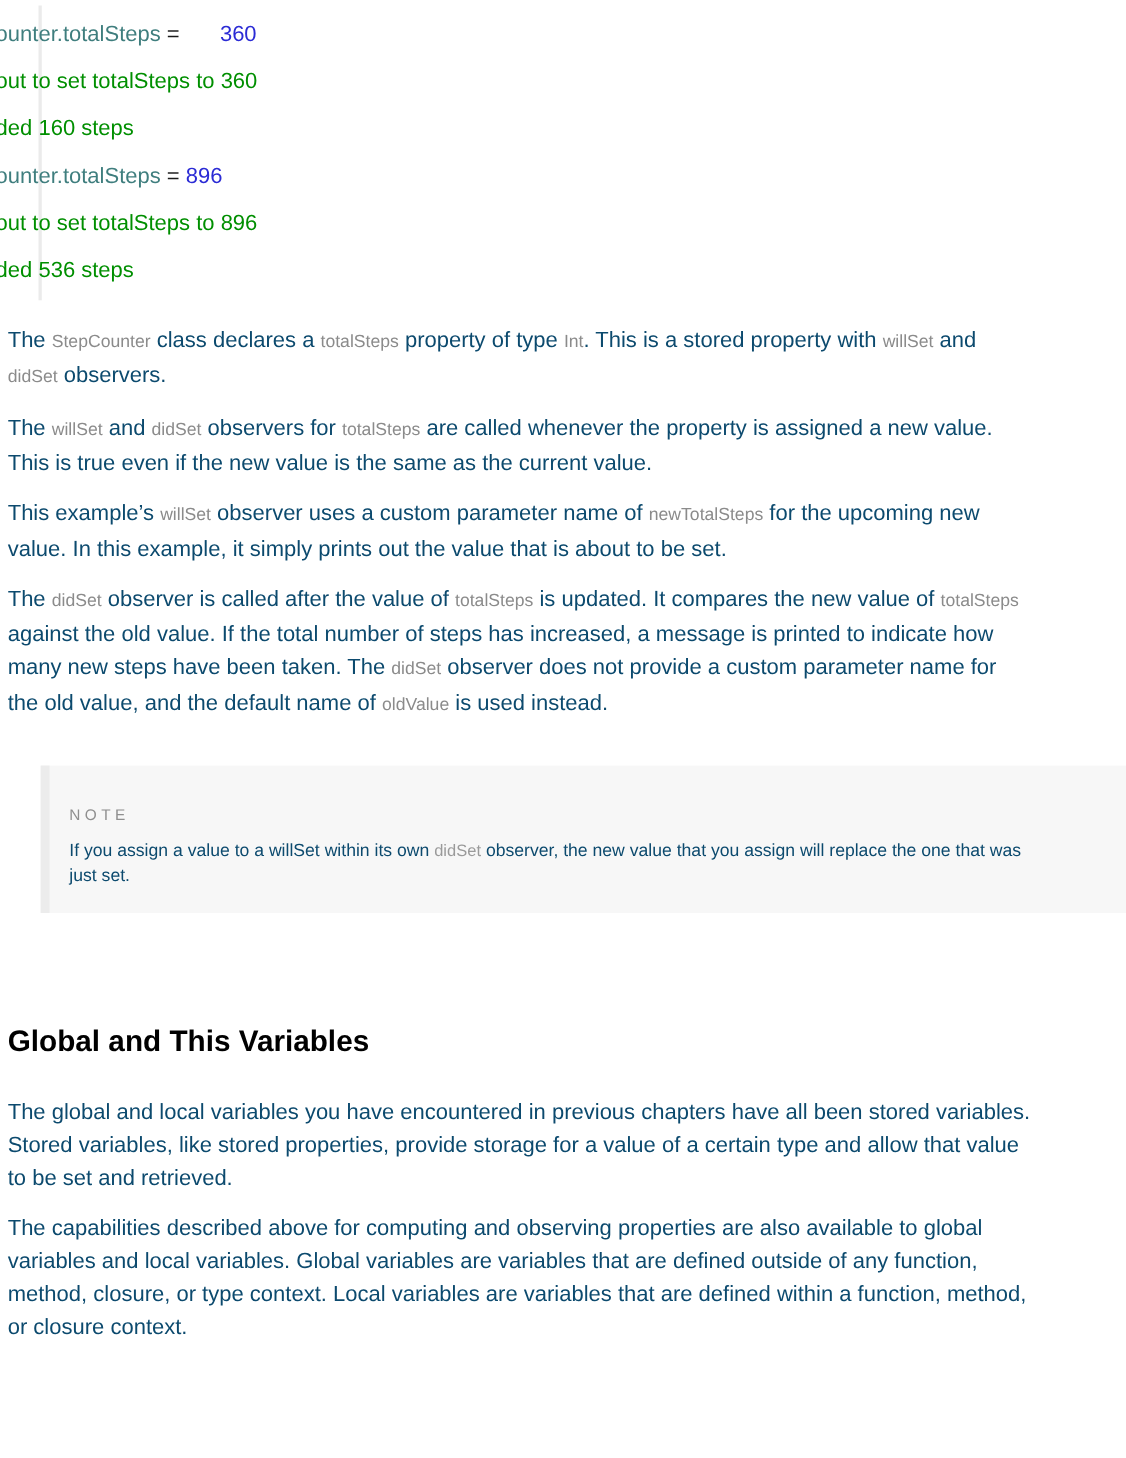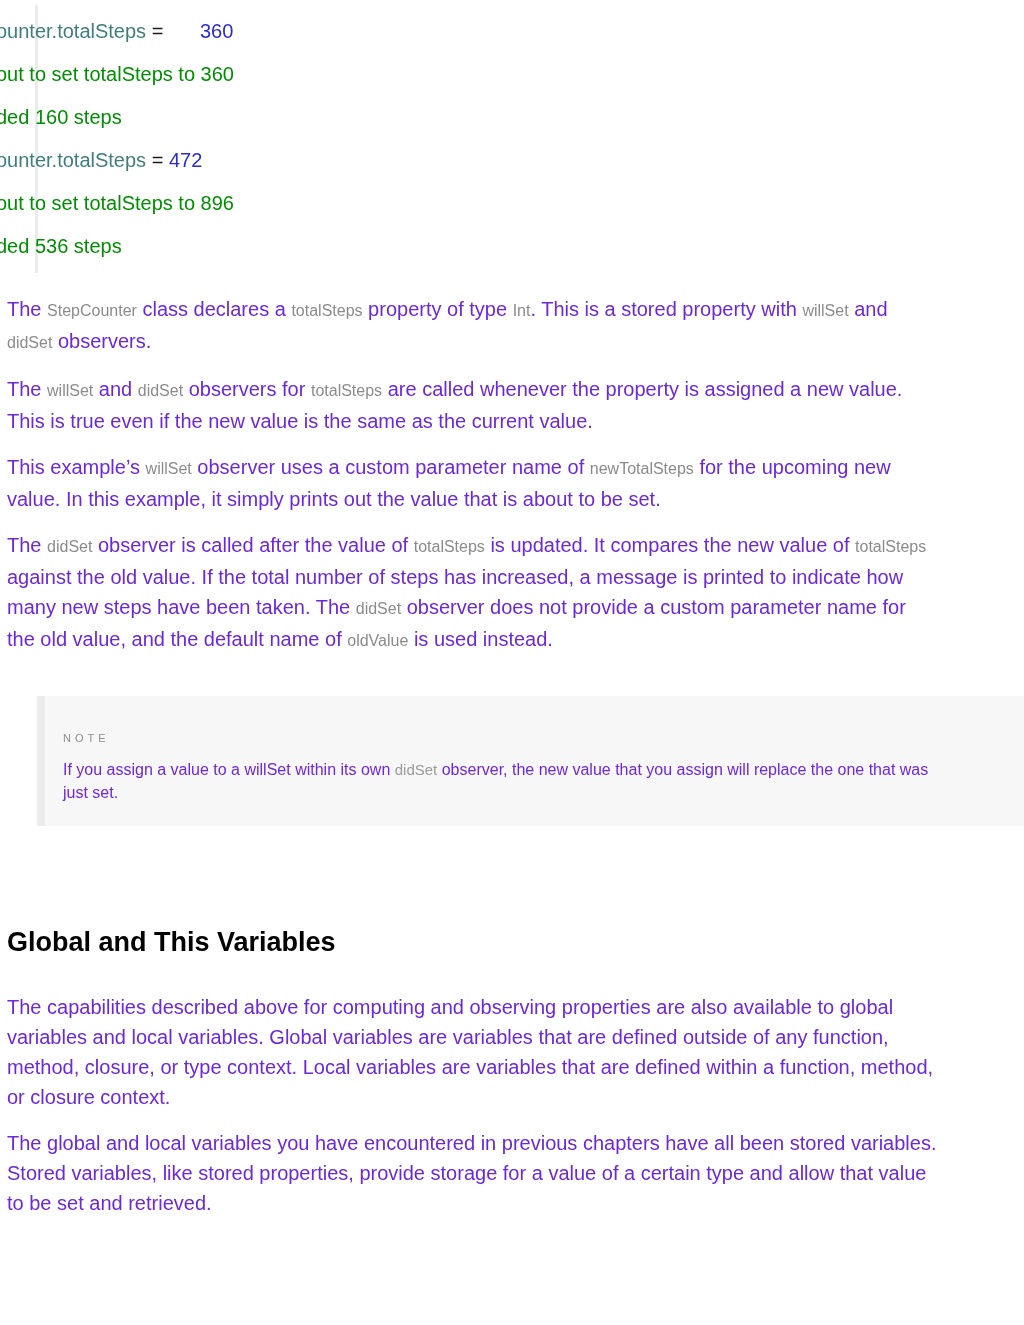--- a/index.html
+++ b/index.html
@@ -42,37 +42,37 @@
     white-space: pre;
     margin-left: -11px;    
   }
   
   p.body-para {
     margin: 16px 0 0 0;
     max-width: 930px;
     font-size: 20px;
     line-height: 30px;
   }
-  .seg-body { color: #6d28d9; }
+  .seg-body { color: #0c4a6e; }
   .seg-code {
     font-family: Liberation Sans, sans-serif;
     font-size: 16px;
     color: #8b8b8b;
   }
   
   .note {
     margin: 40px 0 0 30px;   
     width: 942px;
     box-sizing: content-box;
     background: #f7f7f7;
     border-left: 8px solid #ececec;
     padding: 36px 40px 22px 18px;
   }
   .note-label {
-    font-size: 11px;
+    font-size: 14px;
     letter-spacing: 4px;
     color: #8f8f8f;
     margin-bottom: 14px;
   }
   .note-text {
     font-size: 16px;
     line-height: 23px;
     max-width: 884px;
     color: #000000;
   }
@@ -92,37 +92,37 @@
 </head>
 <body>
 
 <div class="content">
 
   <div class="code-block">
     <div class="code-rule" style="background: rgb(235, 235, 235);"></div>
     <div class="code-line"><span class="seg seg-identifier" style="color: rgb(63, 126, 126);">ounter.totalSteps</span><span class="seg seg-plain" style="color: rgb(26, 26, 26);"> = </span><span class="seg seg-number" style="color: rgb(43, 43, 213); margin-left: 31px;">360</span></div>
     <div class="code-line"><span class="seg seg-comment" style="color: rgb(0, 143, 0);">out to set totalSteps to 360</span></div>
     <div class="code-line"><span class="seg seg-comment" style="color: rgb(0, 143, 0);">ded 160 steps</span></div>
-    <div class="code-line"><span class="seg seg-identifier" style="color: rgb(63, 126, 126);">ounter.totalSteps</span><span class="seg seg-plain" style="color: rgb(26, 26, 26);"> = </span><span class="seg seg-number" style="color: rgb(43, 43, 213);">472</span></div>
+    <div class="code-line"><span class="seg seg-identifier" style="color: rgb(63, 126, 126);">ounter.totalSteps</span><span class="seg seg-plain" style="color: rgb(26, 26, 26);"> = </span><span class="seg seg-number" style="color: rgb(43, 43, 213);">896</span></div>
     <div class="code-line"><span class="seg seg-comment" style="color: rgb(0, 143, 0);">out to set totalSteps to 896</span></div>
     <div class="code-line"><span class="seg seg-comment" style="color: rgb(0, 143, 0);">ded 536 steps</span></div>
   </div>
 
   <p class="body-para"><span class="seg seg-body">The </span><span class="seg seg-code">StepCounter</span><span class="seg seg-body"> class declares a </span><span class="seg seg-code">totalSteps</span><span class="seg seg-body"> property of type </span><span class="seg seg-code">Int</span><span class="seg seg-body">. This is a stored property with </span><span class="seg seg-code">willSet</span><span class="seg seg-body"> and </span><span class="seg seg-code">didSet</span><span class="seg seg-body"> observers.</span></p>
 
   <p class="body-para"><span class="seg seg-body">The </span><span class="seg seg-code">willSet</span><span class="seg seg-body"> and </span><span class="seg seg-code">didSet</span><span class="seg seg-body"> observers for </span><span class="seg seg-code">totalSteps</span><span class="seg seg-body"> are called whenever the property is assigned a new value. This is true even if the new value is the same as the current value.</span></p>
 
   <p class="body-para"><span class="seg seg-body">This example’s </span><span class="seg seg-code">willSet</span><span class="seg seg-body"> observer uses a custom parameter name of </span><span class="seg seg-code">newTotalSteps</span><span class="seg seg-body"> for the upcoming new value. In this example, it simply prints out the value that is about to be set.</span></p>
 
   <p class="body-para"><span class="seg seg-body">The </span><span class="seg seg-code">didSet</span><span class="seg seg-body"> observer is called after the value of </span><span class="seg seg-code">totalSteps</span><span class="seg seg-body"> is updated. It compares the new value of </span><span class="seg seg-code">totalSteps</span><span class="seg seg-body"> against the old value. If the total number of steps has increased, a message is printed to indicate how many new steps have been taken. The </span><span class="seg seg-code">didSet</span><span class="seg seg-body"> observer does not provide a custom parameter name for the old value, and the default name of </span><span class="seg seg-code">oldValue</span><span class="seg seg-body"> is used instead.</span></p>
 
   <div class="note" style="background: rgb(247, 247, 247); border-left-color: rgb(236, 236, 236);">
     <div class="note-label">NOTE</div>
     <div class="note-text"><span class="seg seg-body">If you assign a value to a willSet within its own </span><span class="seg seg-code">didSet</span><span class="seg seg-body"> observer, the new value that you assign will replace the one that was just set.</span></div>
   </div>
 
   <h2 class="section-heading">Global and This Variables</h2>
 
+  <p class="body-para"><span class="seg seg-body">The global and local variables you have encountered in previous chapters have all been stored variables. Stored variables, like stored properties, provide storage for a value of a certain type and allow that value to be set and retrieved.</span></p>
+
   <p class="body-para"><span class="seg seg-body">The capabilities described above for computing and observing properties are also available to global variables and local variables. Global variables are variables that are defined outside of any function, method, closure, or type context. Local variables are variables that are defined within a function, method, or closure context.</span></p>
-
-  <p class="body-para"><span class="seg seg-body">The global and local variables you have encountered in previous chapters have all been stored variables. Stored variables, like stored properties, provide storage for a value of a certain type and allow that value to be set and retrieved.</span></p>
 
 </div>
 
 </body></html>

